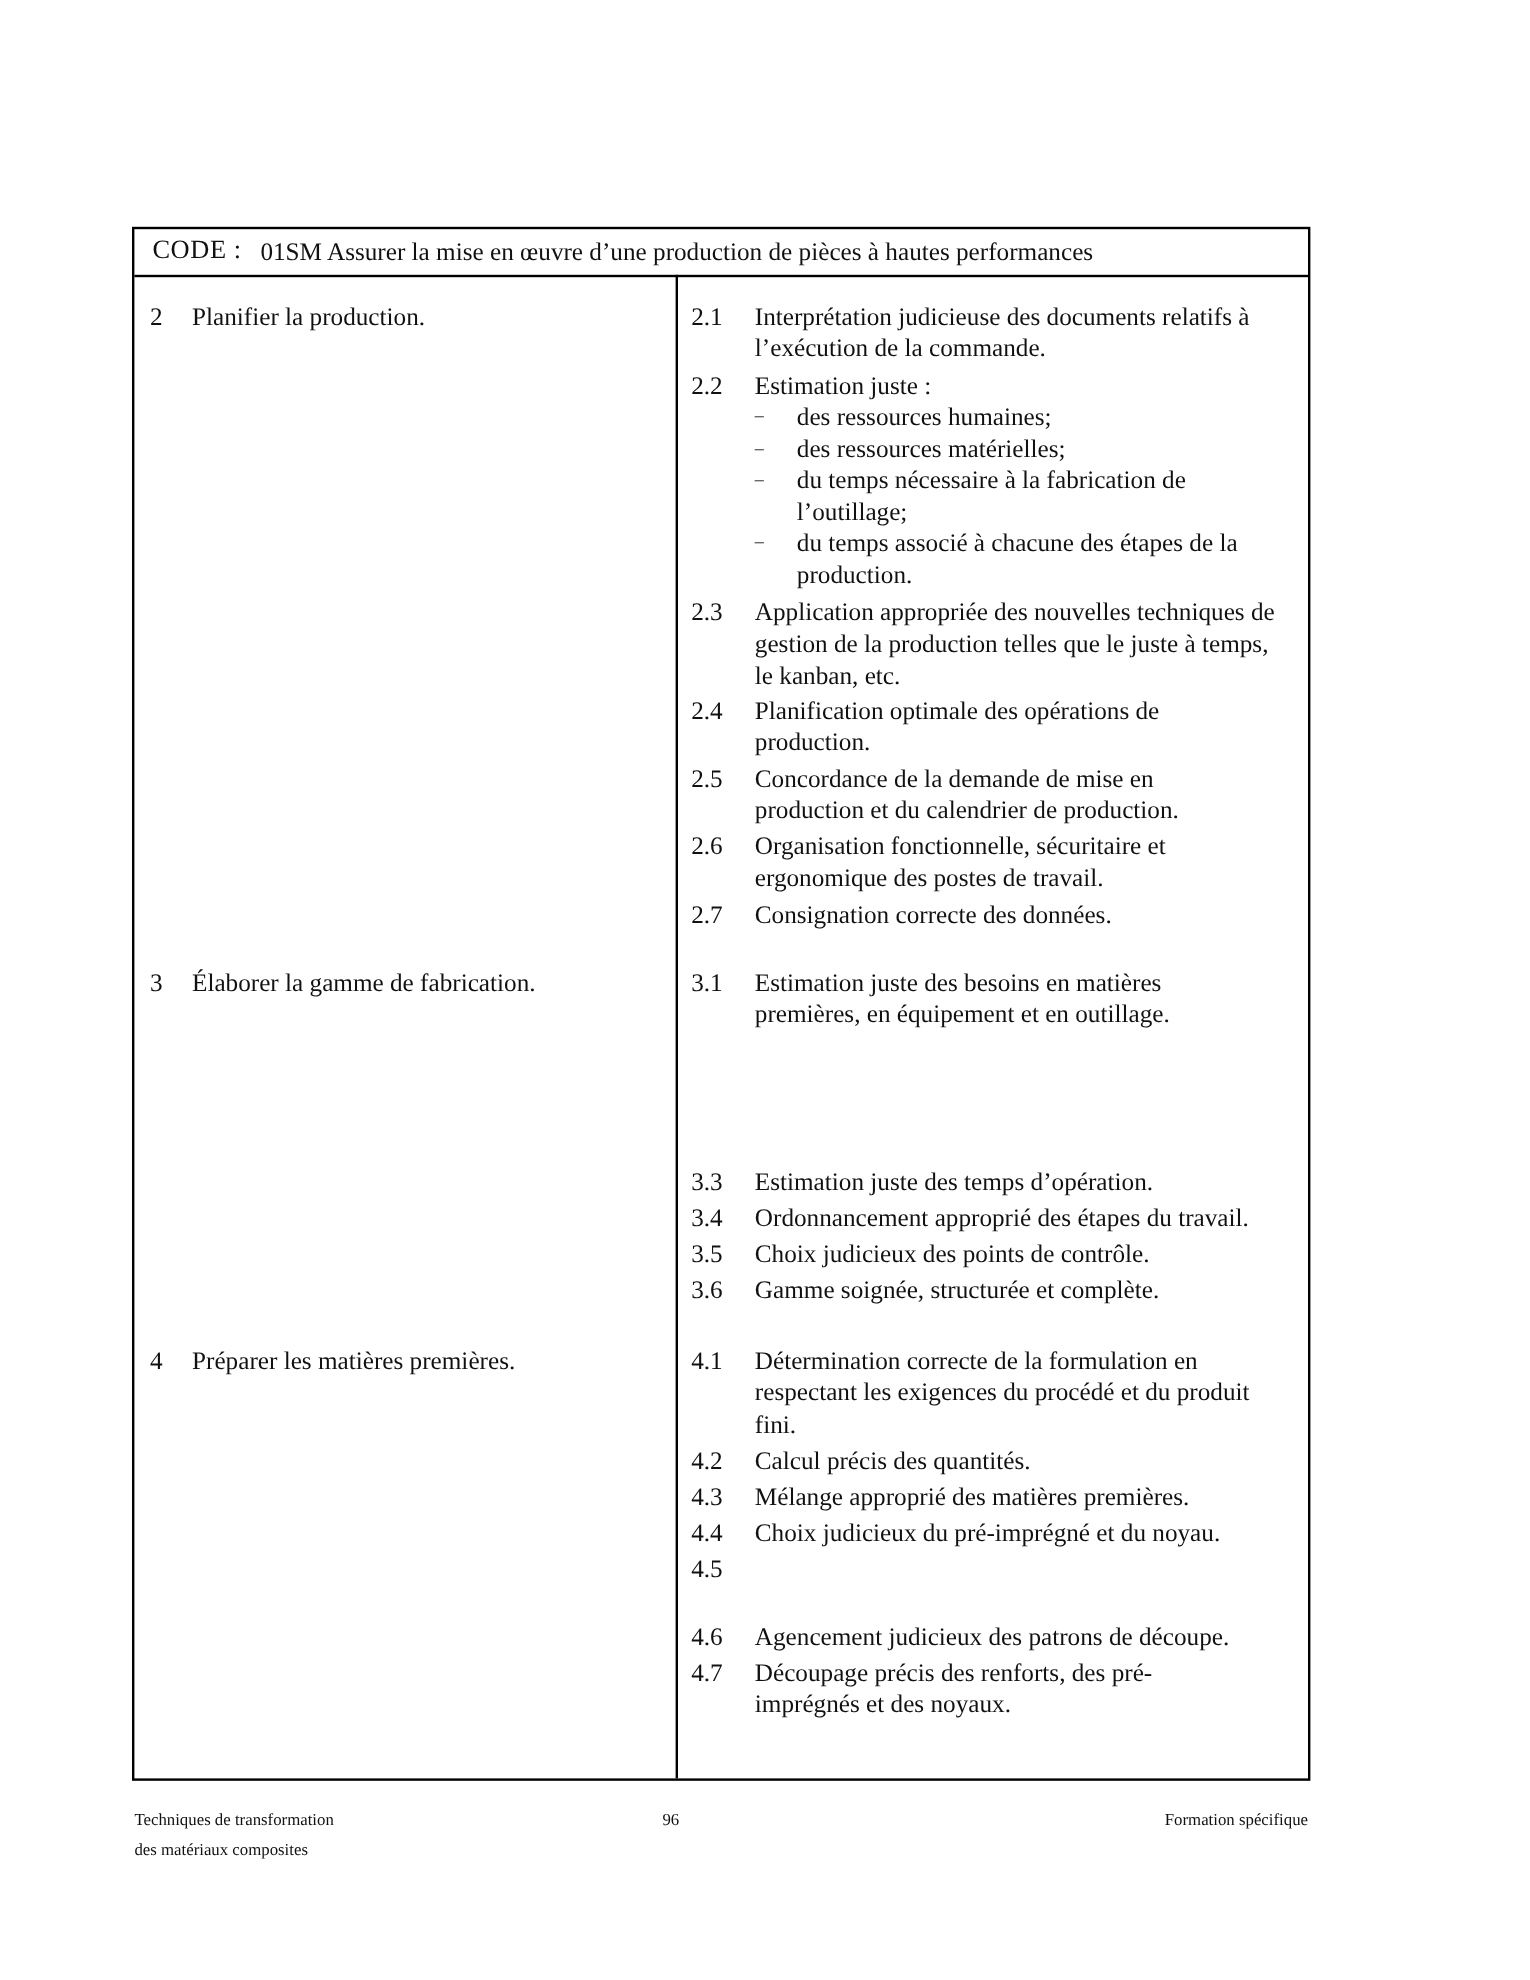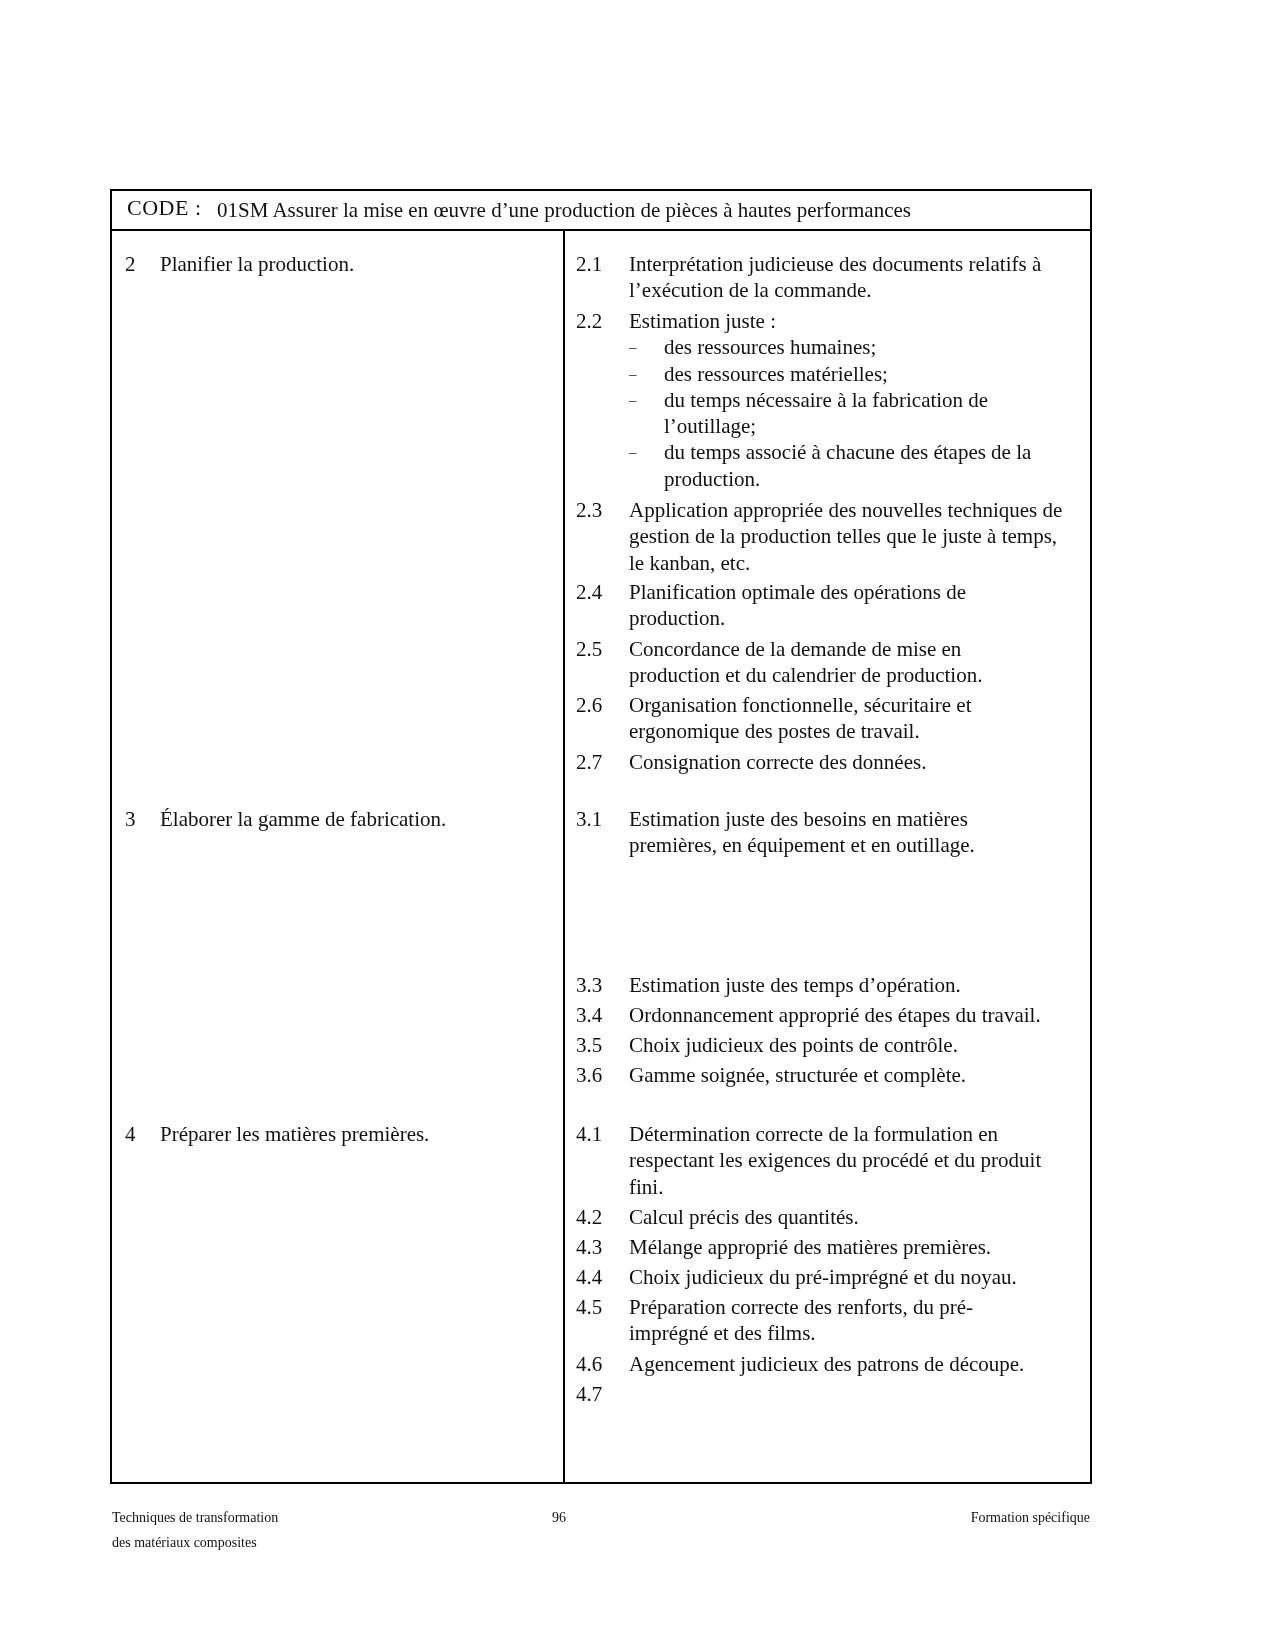--- a/index.html
+++ b/index.html
@@ -133,28 +133,28 @@
   <div class="crit" style="top:1043px;">
     <span class="num">4.3</span>
     <span class="txt">Mélange approprié des matières premières.</span>
   </div>
   <div class="crit" style="top:1073px;">
     <span class="num">4.4</span>
     <span class="txt">Choix judicieux du pré-imprégné et du noyau.</span>
   </div>
   <div class="crit" style="top:1103px;">
     <span class="num">4.5</span>
-    <span class="txt" style="width:380px;">Préparation correcte des renforts, du pré-imprégné et des films.</span>
   </div>
   <div class="crit" style="top:1160px;">
     <span class="num">4.6</span>
     <span class="txt">Agencement judicieux des patrons de découpe.</span>
   </div>
   <div class="crit" style="top:1190px;">
     <span class="num">4.7</span>
+    <span class="txt" style="width:370px;">Découpage précis des renforts, des pré-imprégnés et des noyaux.</span>
   </div>
 </div>
 
 <div class="footer left">
   <div>Techniques de transformation</div>
   <div>des matériaux composites</div>
 </div>
 <div class="footer center">96</div>
 <div class="footer right">Formation spécifique</div>
 

